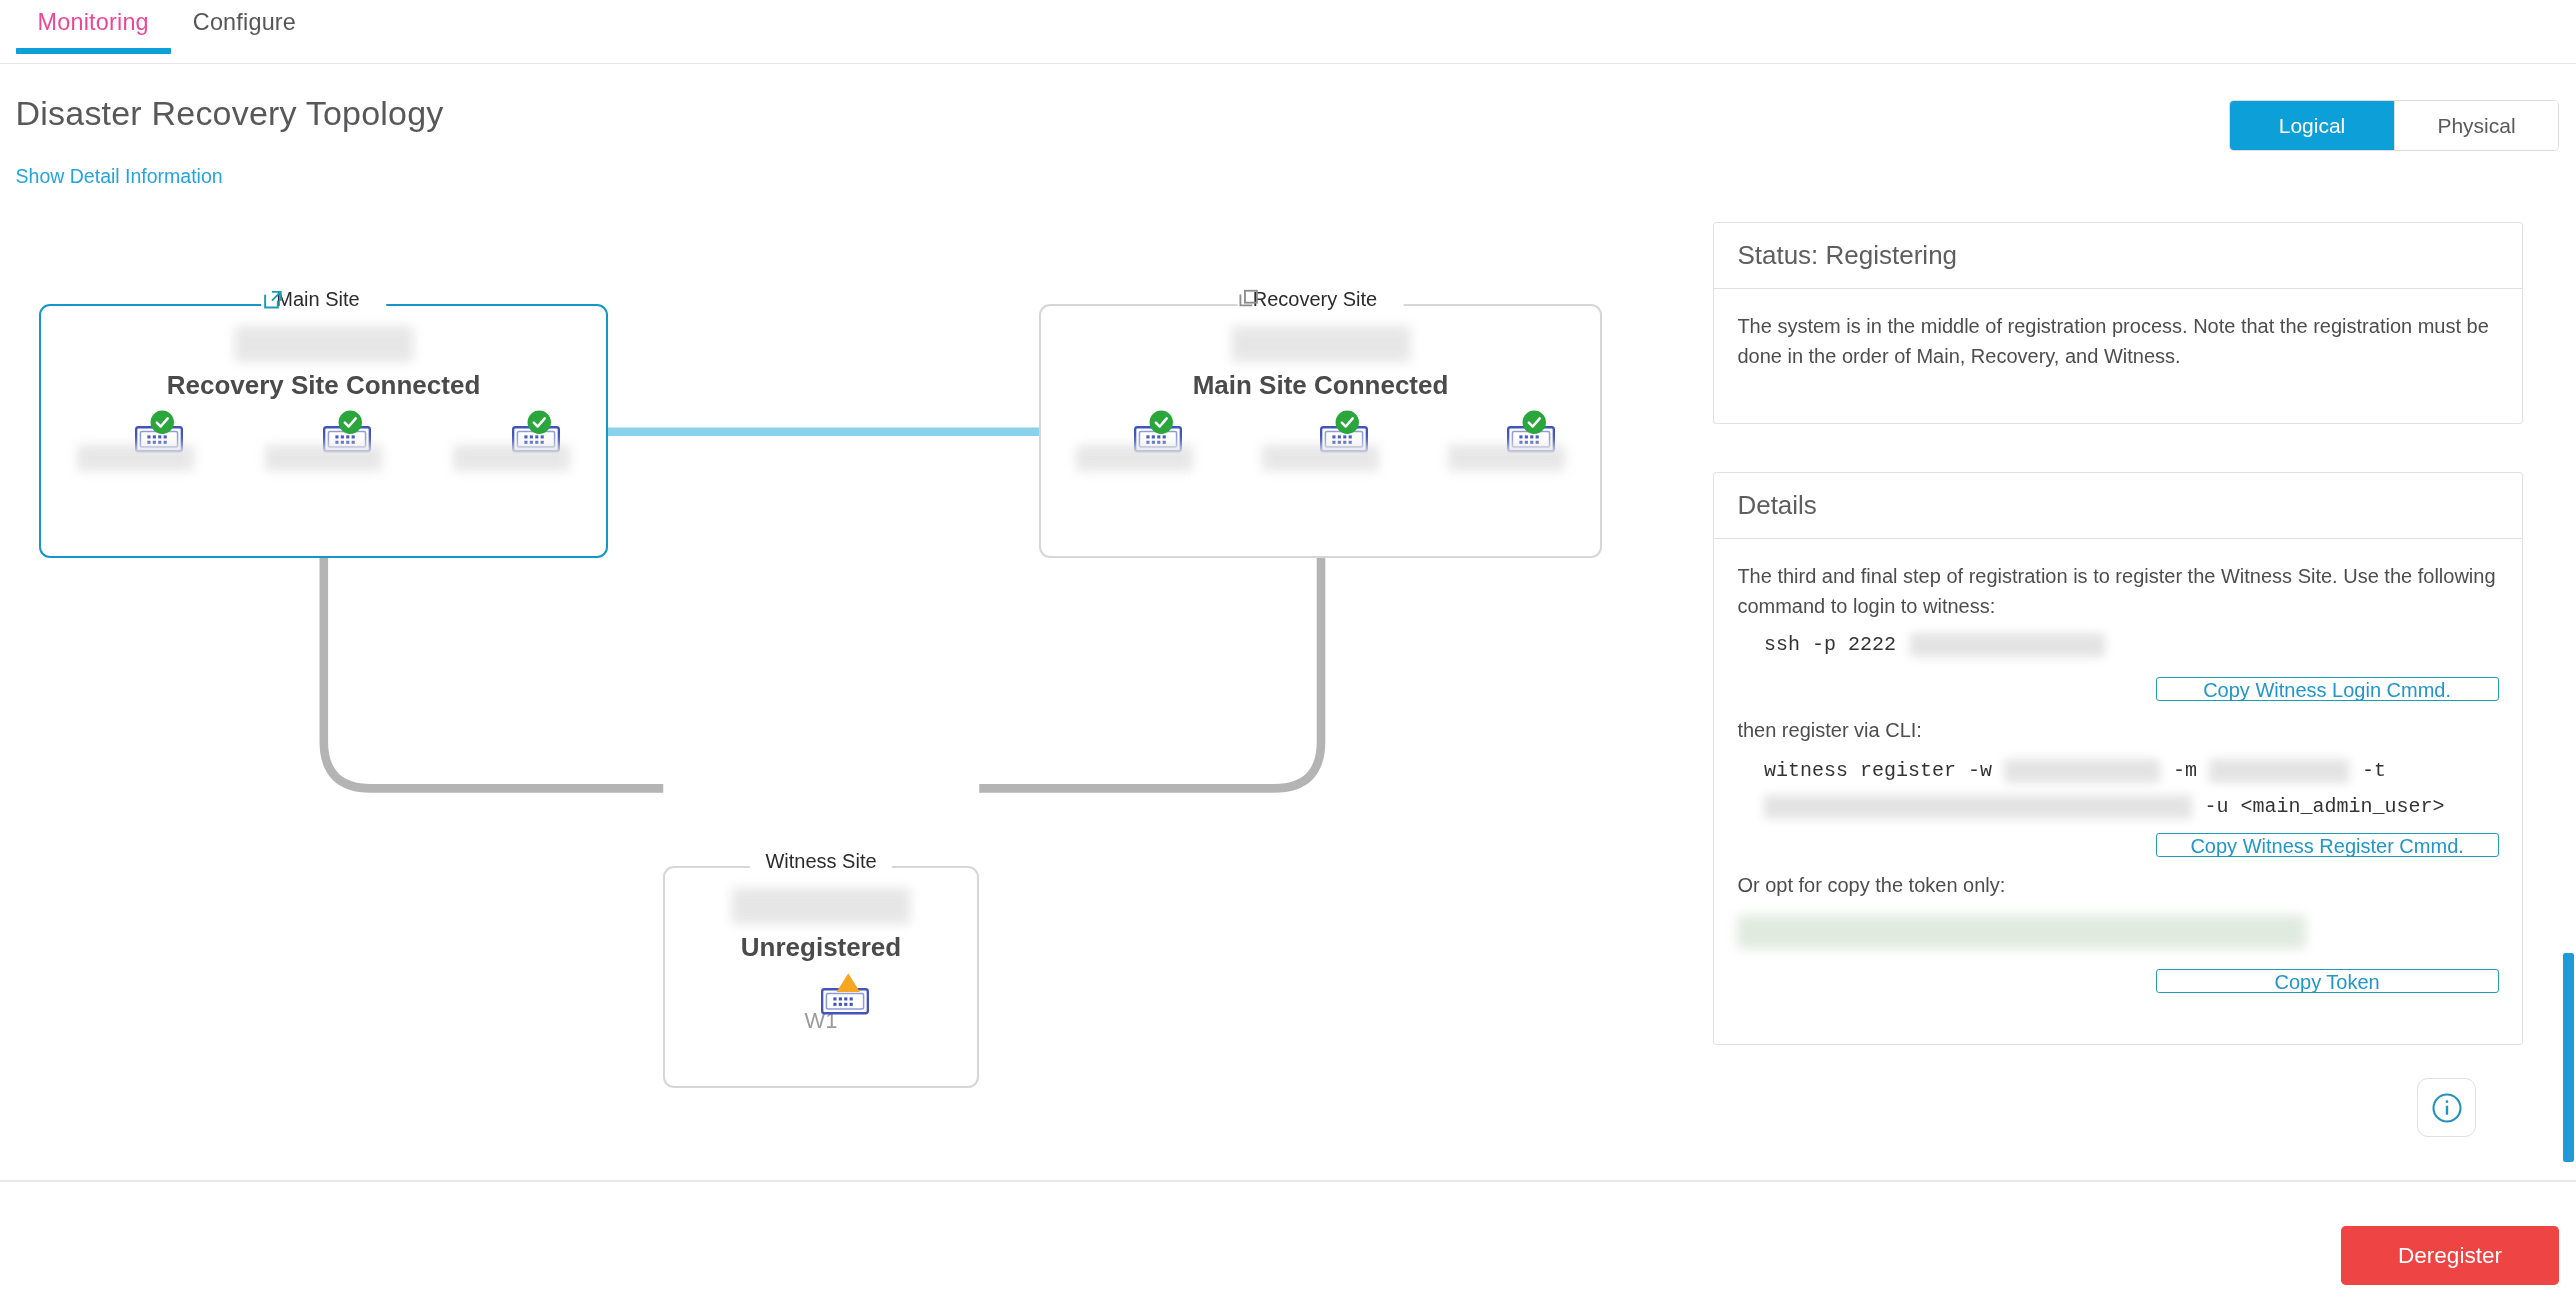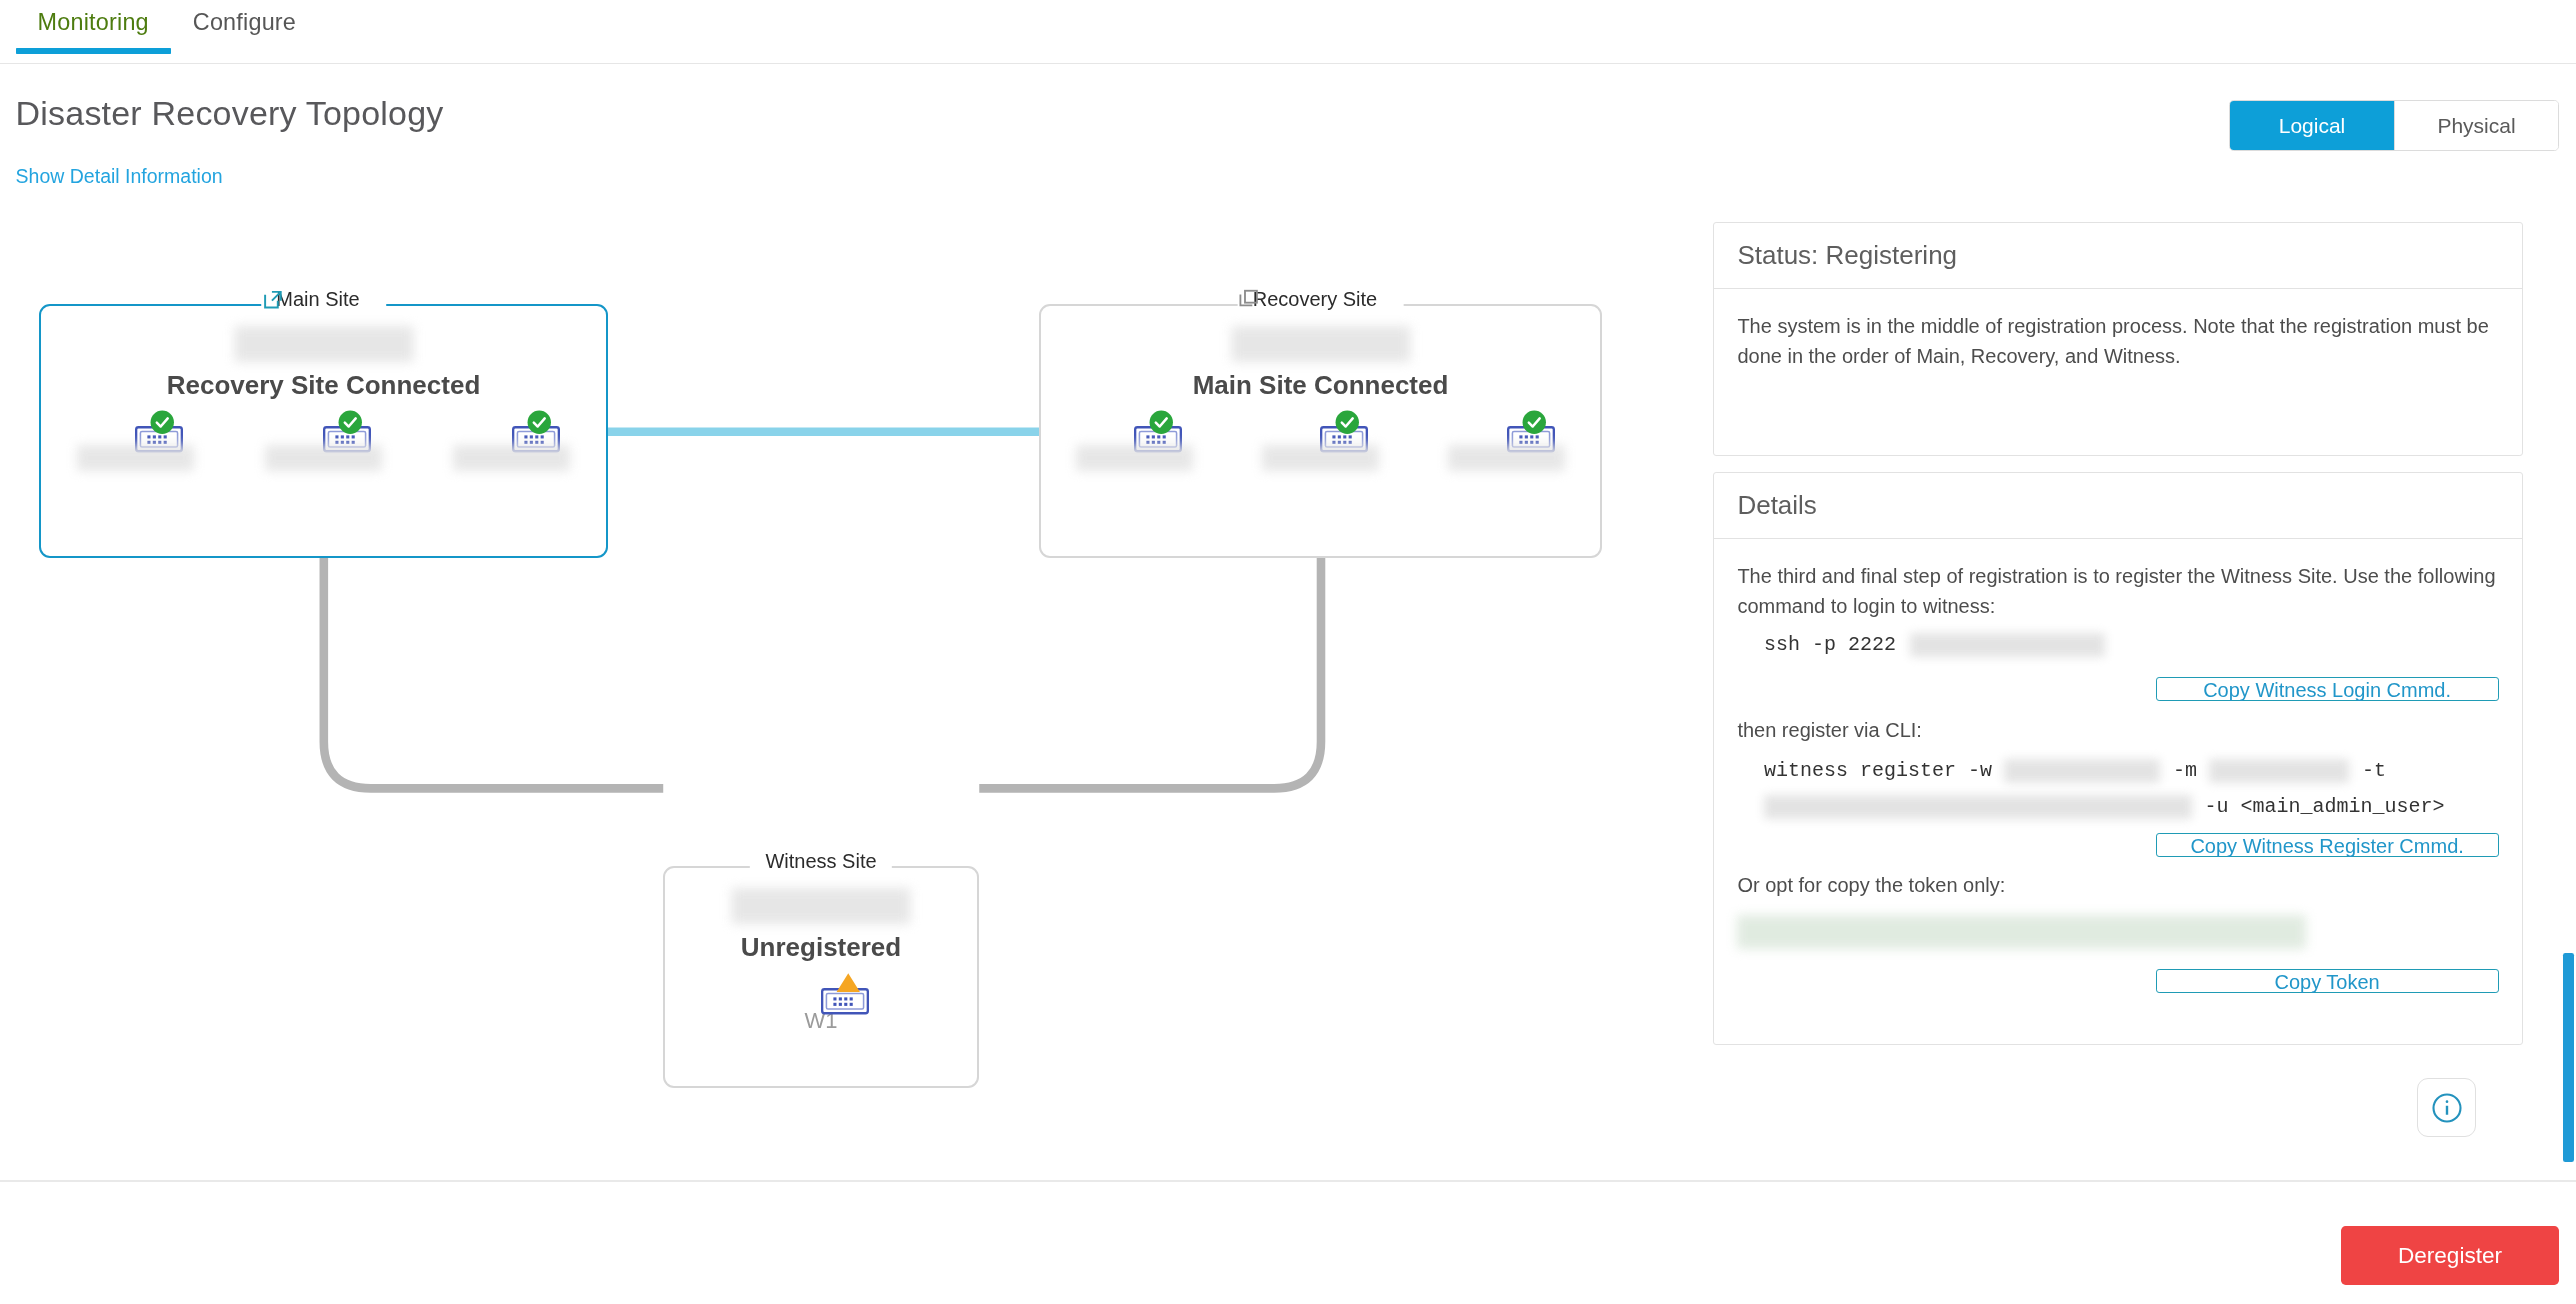--- a/index.html
+++ b/index.html
@@ -17,21 +17,21 @@
   
   .tabbar {
     position: absolute; left: 0; top: 0; width: 2576px; height: 64px;
     border-bottom: 1.6px solid #e6e6e6;
   }
   .tabbar-inner { position: absolute; left: 15.6px; top: 0; display: flex; }
   .tab {
     font-size: 23.4px; color: #565656; padding: 9.4px 22px 15.6px 22px;
     position: relative; cursor: pointer; letter-spacing: 0.2px;
   }
-  .tab.active { color: #4d7c0f; }
+  .tab.active { color: #ec4899; }
   .tab.active::after {
     content: ""; position: absolute; left: 0; right: 0; bottom: -1.6px;
     height: 5.5px; background: #0d9fd8; border-radius: 0.8px;
   }
 
   
   .page-title {
     position: absolute; left: 15.6px; top: 94px;
     font-size: 34px; font-weight: 400; color: #58585b; letter-spacing: 0.2px;
   }
@@ -398,21 +398,21 @@
               <path d="M17 3 L32 27 L2 27 Z" fill="#f5a623"></path>
             </svg>
           </span>
         </span>
         <div class="node-label-text">W1</div>
       </div>
     </div>
   </div>
 </div>
 
-<div class="panel" style="left:1713px; top:222px; width:810px; height:234px;">
+<div class="panel" style="left:1713px; top:222px; width:810px; height:202px;">
   <div class="panel-head">Status: Registering</div>
   <div class="panel-body">The system is in the middle of registration process. Note that the registration must be done in the order of Main, Recovery, and Witness.</div>
 </div>
 
 <div class="panel" style="left:1713px; top:472px; width:810px; height:573px;">
   <div class="panel-head">Details</div>
   <div class="panel-body">
 
     <div>The third and final step of registration is to register the Witness Site. Use the following command to login to witness:</div>
 

